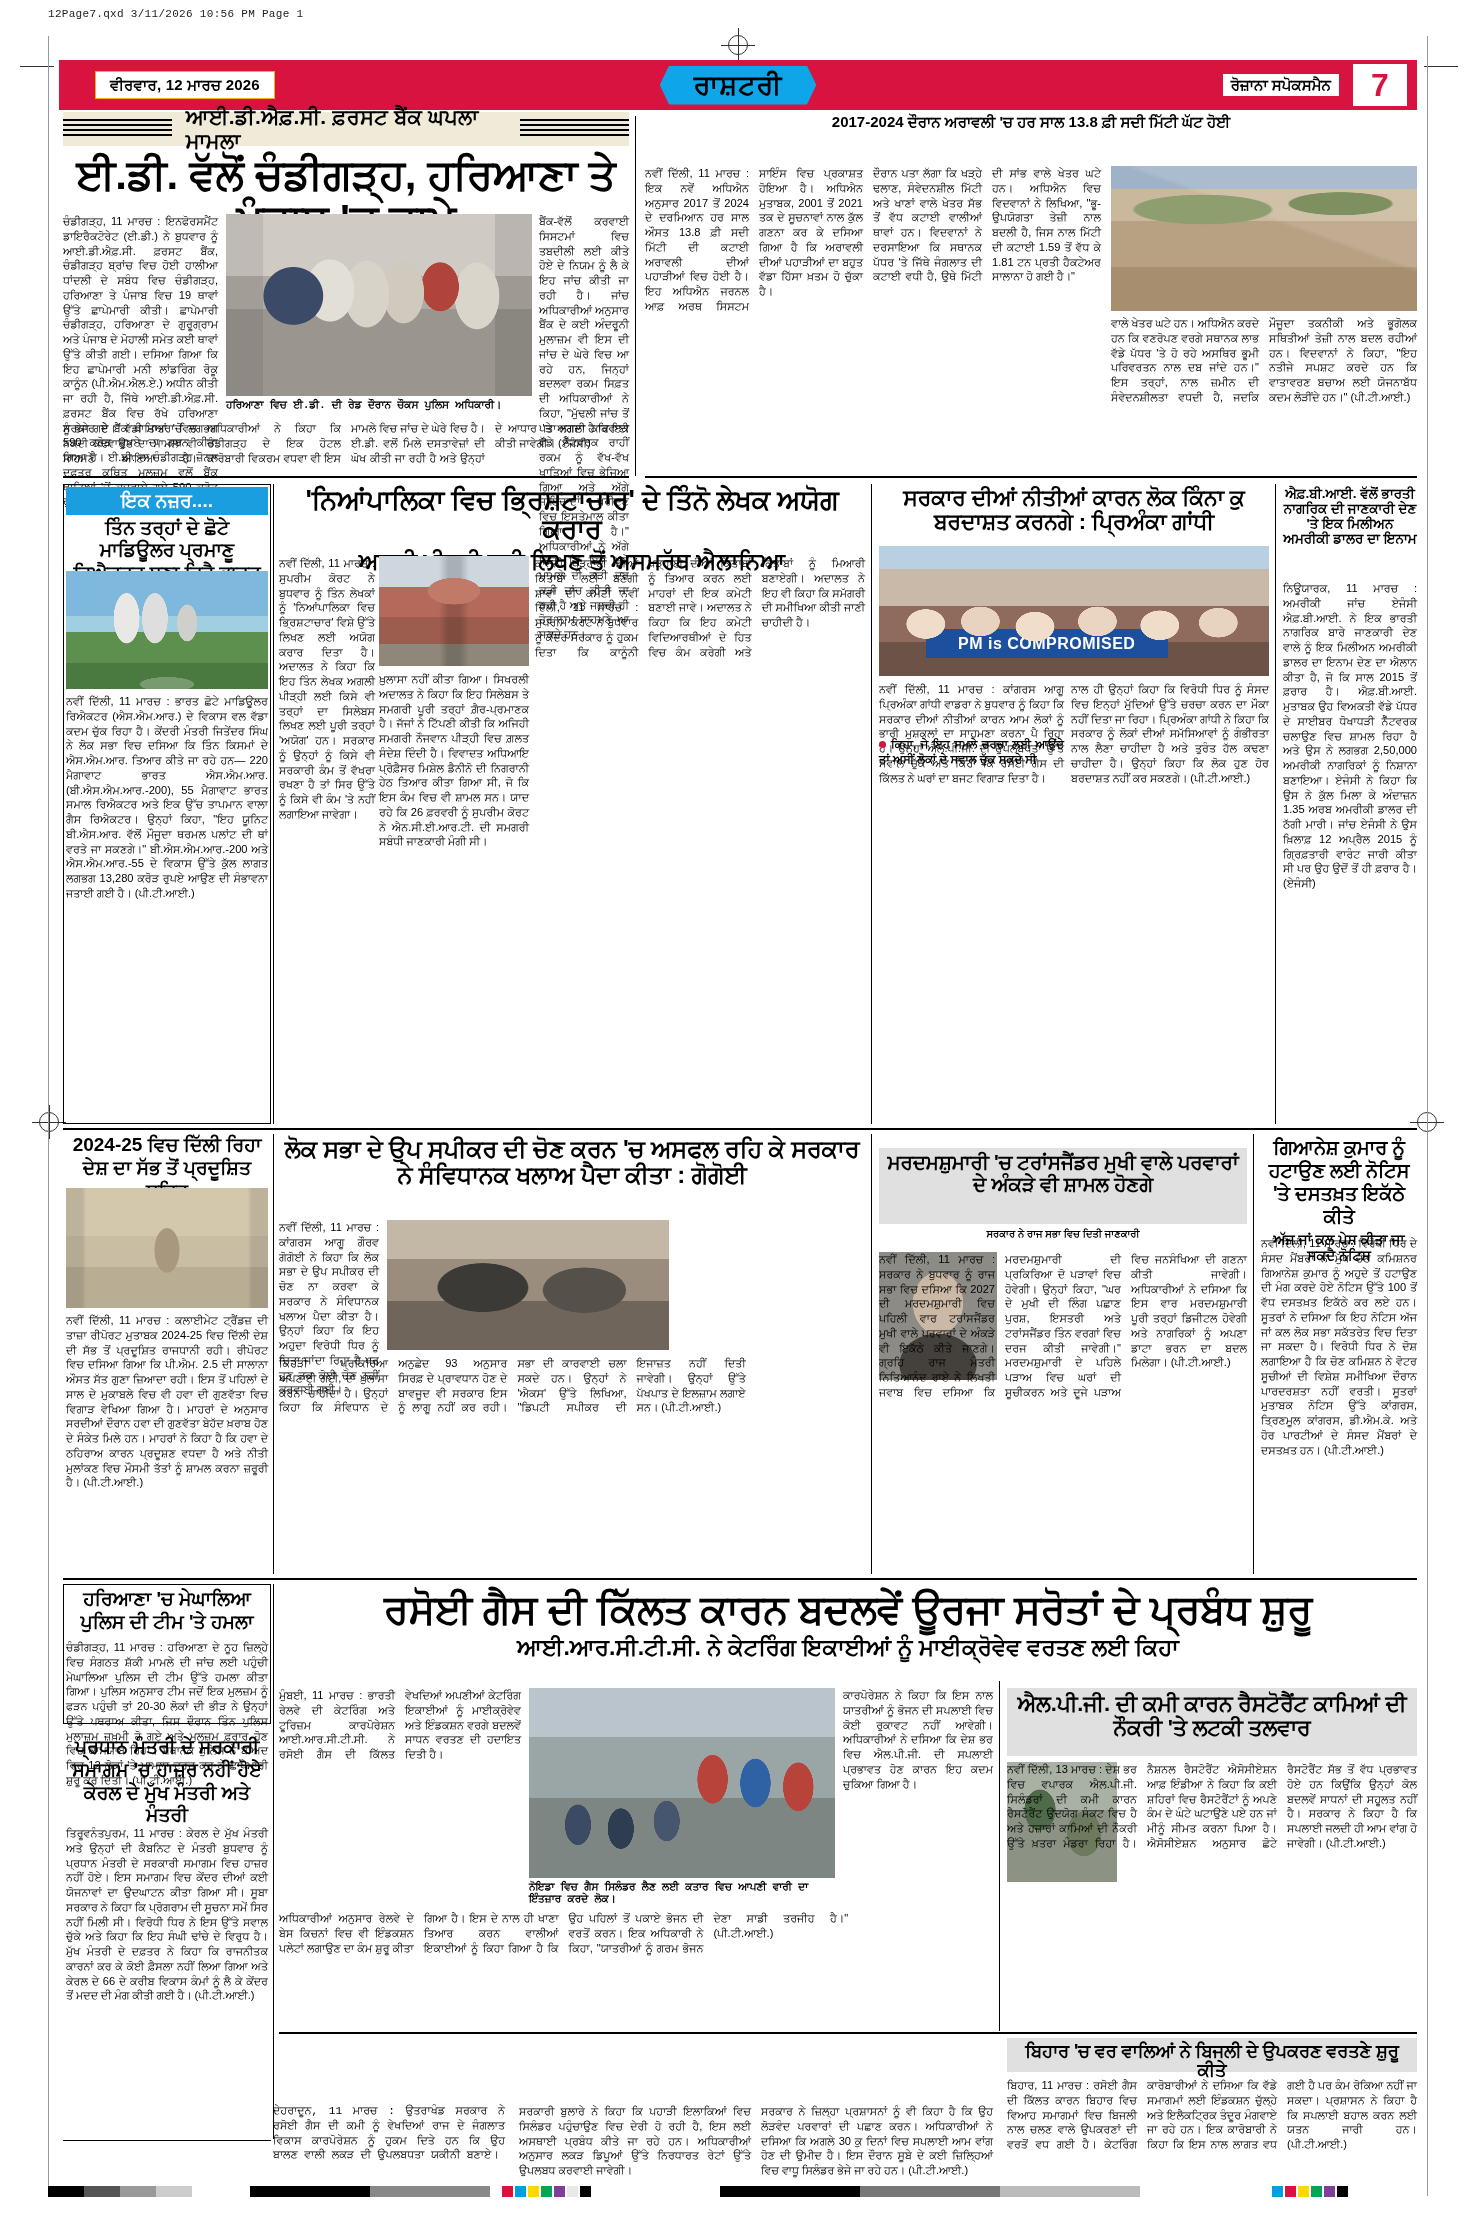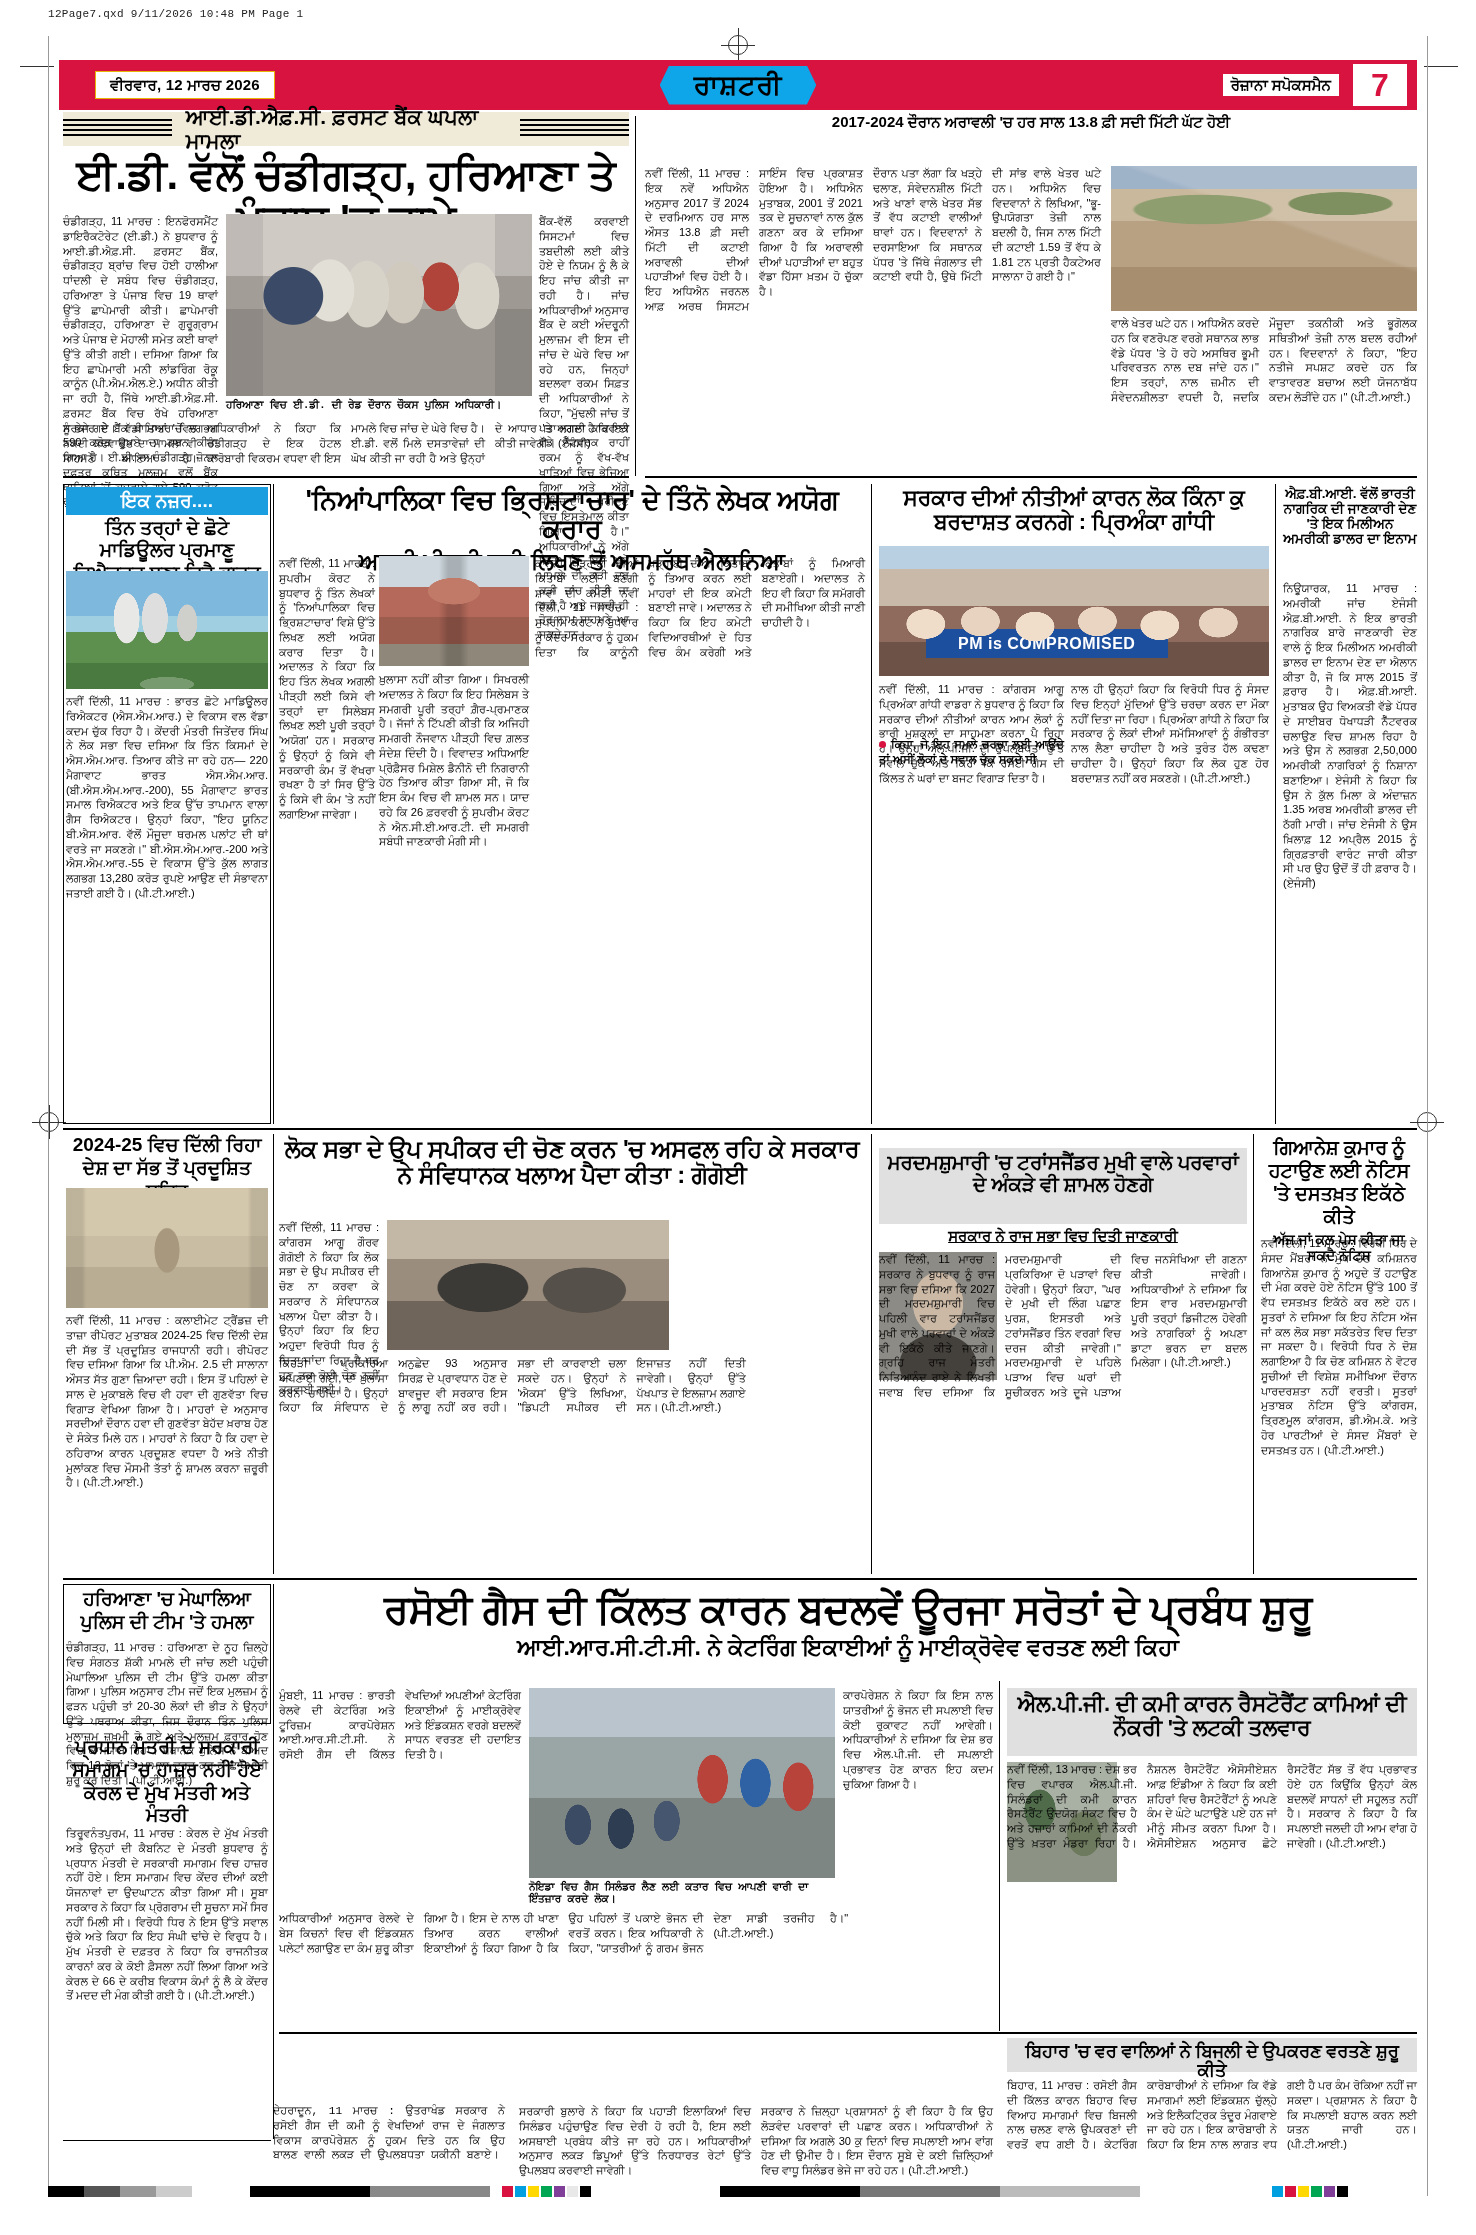--- a/index.html
+++ b/index.html
@@ -237,21 +237,21 @@
   }
 
   
   .colorbar { position:absolute; display:flex; align-items:center; }
   .colorbar .seg { height:11px; }
   .cmyk-dot { width:11px; height:11px; margin-left:2px; }
 </style>
 </head>
 <body>
 
-<div class="slug">12Page7.qxd  9/11/2026  10:48 PM  Page 1</div>
+<div class="slug">12Page7.qxd  3/11/2026  10:56 PM  Page 1</div>
 <div class="reg-mark" style="left:721px; top:28px;">
   <div class="reg-circle"></div>
 </div>
 <div class="reg-mark" style="left:32px; top:1105px;">
   <div class="reg-circle"></div>
 </div>
 <div class="reg-mark" style="left:1410px; top:1105px;">
   <div class="reg-circle"></div>
 </div>
 <div class="trimline-h" style="left:20px; top:66px; width:34px;"></div>
@@ -359,21 +359,21 @@
   </div>
   <div class="photo ph-parl" style="position:absolute; left:338px; top: 1184px; width:282px; height:130px;"></div>
   <div class="body-col" style="position:absolute; left:230px; top:1184px; width:100px; height:350px;">ਨਵੀਂ ਦਿੱਲੀ, 11 ਮਾਰਚ : ਕਾਂਗਰਸ ਆਗੂ ਗੌਰਵ ਗੋਗੋਈ ਨੇ ਕਿਹਾ ਕਿ ਲੋਕ ਸਭਾ ਦੇ ਉਪ ਸਪੀਕਰ ਦੀ ਚੋਣ ਨਾ ਕਰਵਾ ਕੇ ਸਰਕਾਰ ਨੇ ਸੰਵਿਧਾਨਕ ਖਲਾਅ ਪੈਦਾ ਕੀਤਾ ਹੈ। ਉਨ੍ਹਾਂ ਕਿਹਾ ਕਿ ਇਹ ਅਹੁਦਾ ਵਿਰੋਧੀ ਧਿਰ ਨੂੰ ਦਿਤਾ ਜਾਂਦਾ ਰਿਹਾ ਹੈ ਪਰ ਹੁਣ ਤਕ ਕੋਈ ਚੋਣ ਨਹੀਂ ਕਰਵਾਈ ਗਈ।</div>
   <div class="body-col" style="position:absolute; left:230px; top:1320px; width:586px; height:214px; column-count:5; column-gap:10px;">ਕਿਹੜੀ ਪ੍ਰਕਿਰਿਆ ਅਪਣਾਈ ਗਈ, ਦਾ ਖ਼ੁਲਾਸਾ ਕਰਨਾ ਚਾਹੀਦਾ ਹੈ। ਉਨ੍ਹਾਂ ਕਿਹਾ ਕਿ ਸੰਵਿਧਾਨ ਦੇ ਅਨੁਛੇਦ 93 ਅਨੁਸਾਰ ਸਿਰਫ਼ ਦੇ ਪ੍ਰਾਵਧਾਨ ਹੋਣ ਦੇ ਬਾਵਜੂਦ ਵੀ ਸਰਕਾਰ ਇਸ ਨੂੰ ਲਾਗੂ ਨਹੀਂ ਕਰ ਰਹੀ। ਸਭਾ ਦੀ ਕਾਰਵਾਈ ਚਲਾ ਸਕਦੇ ਹਨ। ਉਨ੍ਹਾਂ ਨੇ 'ਐਕਸ' ਉੱਤੇ ਲਿਖਿਆ, "ਡਿਪਟੀ ਸਪੀਕਰ ਦੀ ਇਜਾਜ਼ਤ ਨਹੀਂ ਦਿਤੀ ਜਾਵੇਗੀ। ਉਨ੍ਹਾਂ ਉੱਤੇ ਪੱਖਪਾਤ ਦੇ ਇਲਜ਼ਾਮ ਲਗਾਏ ਸਨ। (ਪੀ.ਟੀ.ਆਈ.)</div>
 
   <div class="vrule" style="left:822px; top:1098px; height:440px;"></div>
 
   <div class="tint-box" style="position:absolute; left:830px; top:1112px; width:368px; height:76px;">
     <div class="hl" style="font-size:20px; text-align:center; padding:4px 6px 0;">ਮਰਦਮਸ਼ੁਮਾਰੀ 'ਚ ਟਰਾਂਸਜੈਂਡਰ ਮੁਖੀ ਵਾਲੇ ਪਰਵਾਰਾਂ ਦੇ ਅੰਕੜੇ ਵੀ ਸ਼ਾਮਲ ਹੋਣਗੇ</div>
   </div>
-  <div class="sub-hl" style="position:absolute; left:830px; top:1192px; width:368px; font-size:15px; text-align:center;text-decoration:underline;">ਸਰਕਾਰ ਨੇ ਰਾਜ ਸਭਾ ਵਿਚ ਦਿਤੀ ਜਾਣਕਾਰੀ</div>
+  <div class="sub-hl" style="position:absolute; left:830px; top:1192px; width:368px; font-size:10px; text-align:center;">ਸਰਕਾਰ ਨੇ ਰਾਜ ਸਭਾ ਵਿਚ ਦਿਤੀ ਜਾਣਕਾਰੀ</div>
   <div class="photo ph-portrait" style="position:absolute; left:830px; top:1216px; width:118px; height:128px;"></div>
   <div class="body-col" style="position:absolute; left:830px; top:1216px; width:368px; height:320px;
               shape-outside:none; column-count:3; column-gap:10px; padding-left:0;">ਨਵੀਂ ਦਿੱਲੀ, 11 ਮਾਰਚ : ਸਰਕਾਰ ਨੇ ਬੁਧਵਾਰ ਨੂੰ ਰਾਜ ਸਭਾ ਵਿਚ ਦਸਿਆ ਕਿ 2027 ਦੀ ਮਰਦਮਸ਼ੁਮਾਰੀ ਵਿਚ ਪਹਿਲੀ ਵਾਰ ਟਰਾਂਸਜੈਂਡਰ ਮੁਖੀ ਵਾਲੇ ਪਰਵਾਰਾਂ ਦੇ ਅੰਕੜੇ ਵੀ ਇਕੱਠੇ ਕੀਤੇ ਜਾਣਗੇ। ਗ੍ਰਹਿ ਰਾਜ ਮੰਤਰੀ ਨਿਤਿਆਨੰਦ ਰਾਏ ਨੇ ਲਿਖਤੀ ਜਵਾਬ ਵਿਚ ਦਸਿਆ ਕਿ ਮਰਦਮਸ਼ੁਮਾਰੀ ਦੀ ਪ੍ਰਕਿਰਿਆ ਦੋ ਪੜਾਵਾਂ ਵਿਚ ਹੋਵੇਗੀ। ਉਨ੍ਹਾਂ ਕਿਹਾ, "ਘਰ ਦੇ ਮੁਖੀ ਦੀ ਲਿੰਗ ਪਛਾਣ ਪੁਰਸ਼, ਇਸਤਰੀ ਅਤੇ ਟਰਾਂਸਜੈਂਡਰ ਤਿੰਨ ਵਰਗਾਂ ਵਿਚ ਦਰਜ ਕੀਤੀ ਜਾਵੇਗੀ।" ਮਰਦਮਸ਼ੁਮਾਰੀ ਦੇ ਪਹਿਲੇ ਪੜਾਅ ਵਿਚ ਘਰਾਂ ਦੀ ਸੂਚੀਕਰਨ ਅਤੇ ਦੂਜੇ ਪੜਾਅ ਵਿਚ ਜਨਸੰਖਿਆ ਦੀ ਗਣਨਾ ਕੀਤੀ ਜਾਵੇਗੀ। ਅਧਿਕਾਰੀਆਂ ਨੇ ਦਸਿਆ ਕਿ ਇਸ ਵਾਰ ਮਰਦਮਸ਼ੁਮਾਰੀ ਪੂਰੀ ਤਰ੍ਹਾਂ ਡਿਜੀਟਲ ਹੋਵੇਗੀ ਅਤੇ ਨਾਗਰਿਕਾਂ ਨੂੰ ਅਪਣਾ ਡਾਟਾ ਭਰਨ ਦਾ ਬਦਲ ਮਿਲੇਗਾ। (ਪੀ.ਟੀ.ਆਈ.)</div>
 
   <div class="vrule" style="left:1204px; top:1098px; height:440px;"></div>
 
   <div style="position:absolute; left:1212px; top:1100px; width:156px;">
     <div class="hl" style="font-size:19.5px; text-align:center; line-height:1.18;">ਗਿਆਨੇਸ਼ ਕੁਮਾਰ ਨੂੰ ਹਟਾਉਣ ਲਈ ਨੋਟਿਸ 'ਤੇ ਦਸਤਖ਼ਤ ਇਕੱਠੇ ਕੀਤੇ</div>
     <div class="sub-hl" style="font-size:14px; text-align:center; margin-top:4px;">ਅੱਜ ਜਾਂ ਕਲ ਪੇਸ਼ ਕੀਤਾ ਜਾ ਸਕਦੈ ਨੋਟਿਸ</div>
   </div>

